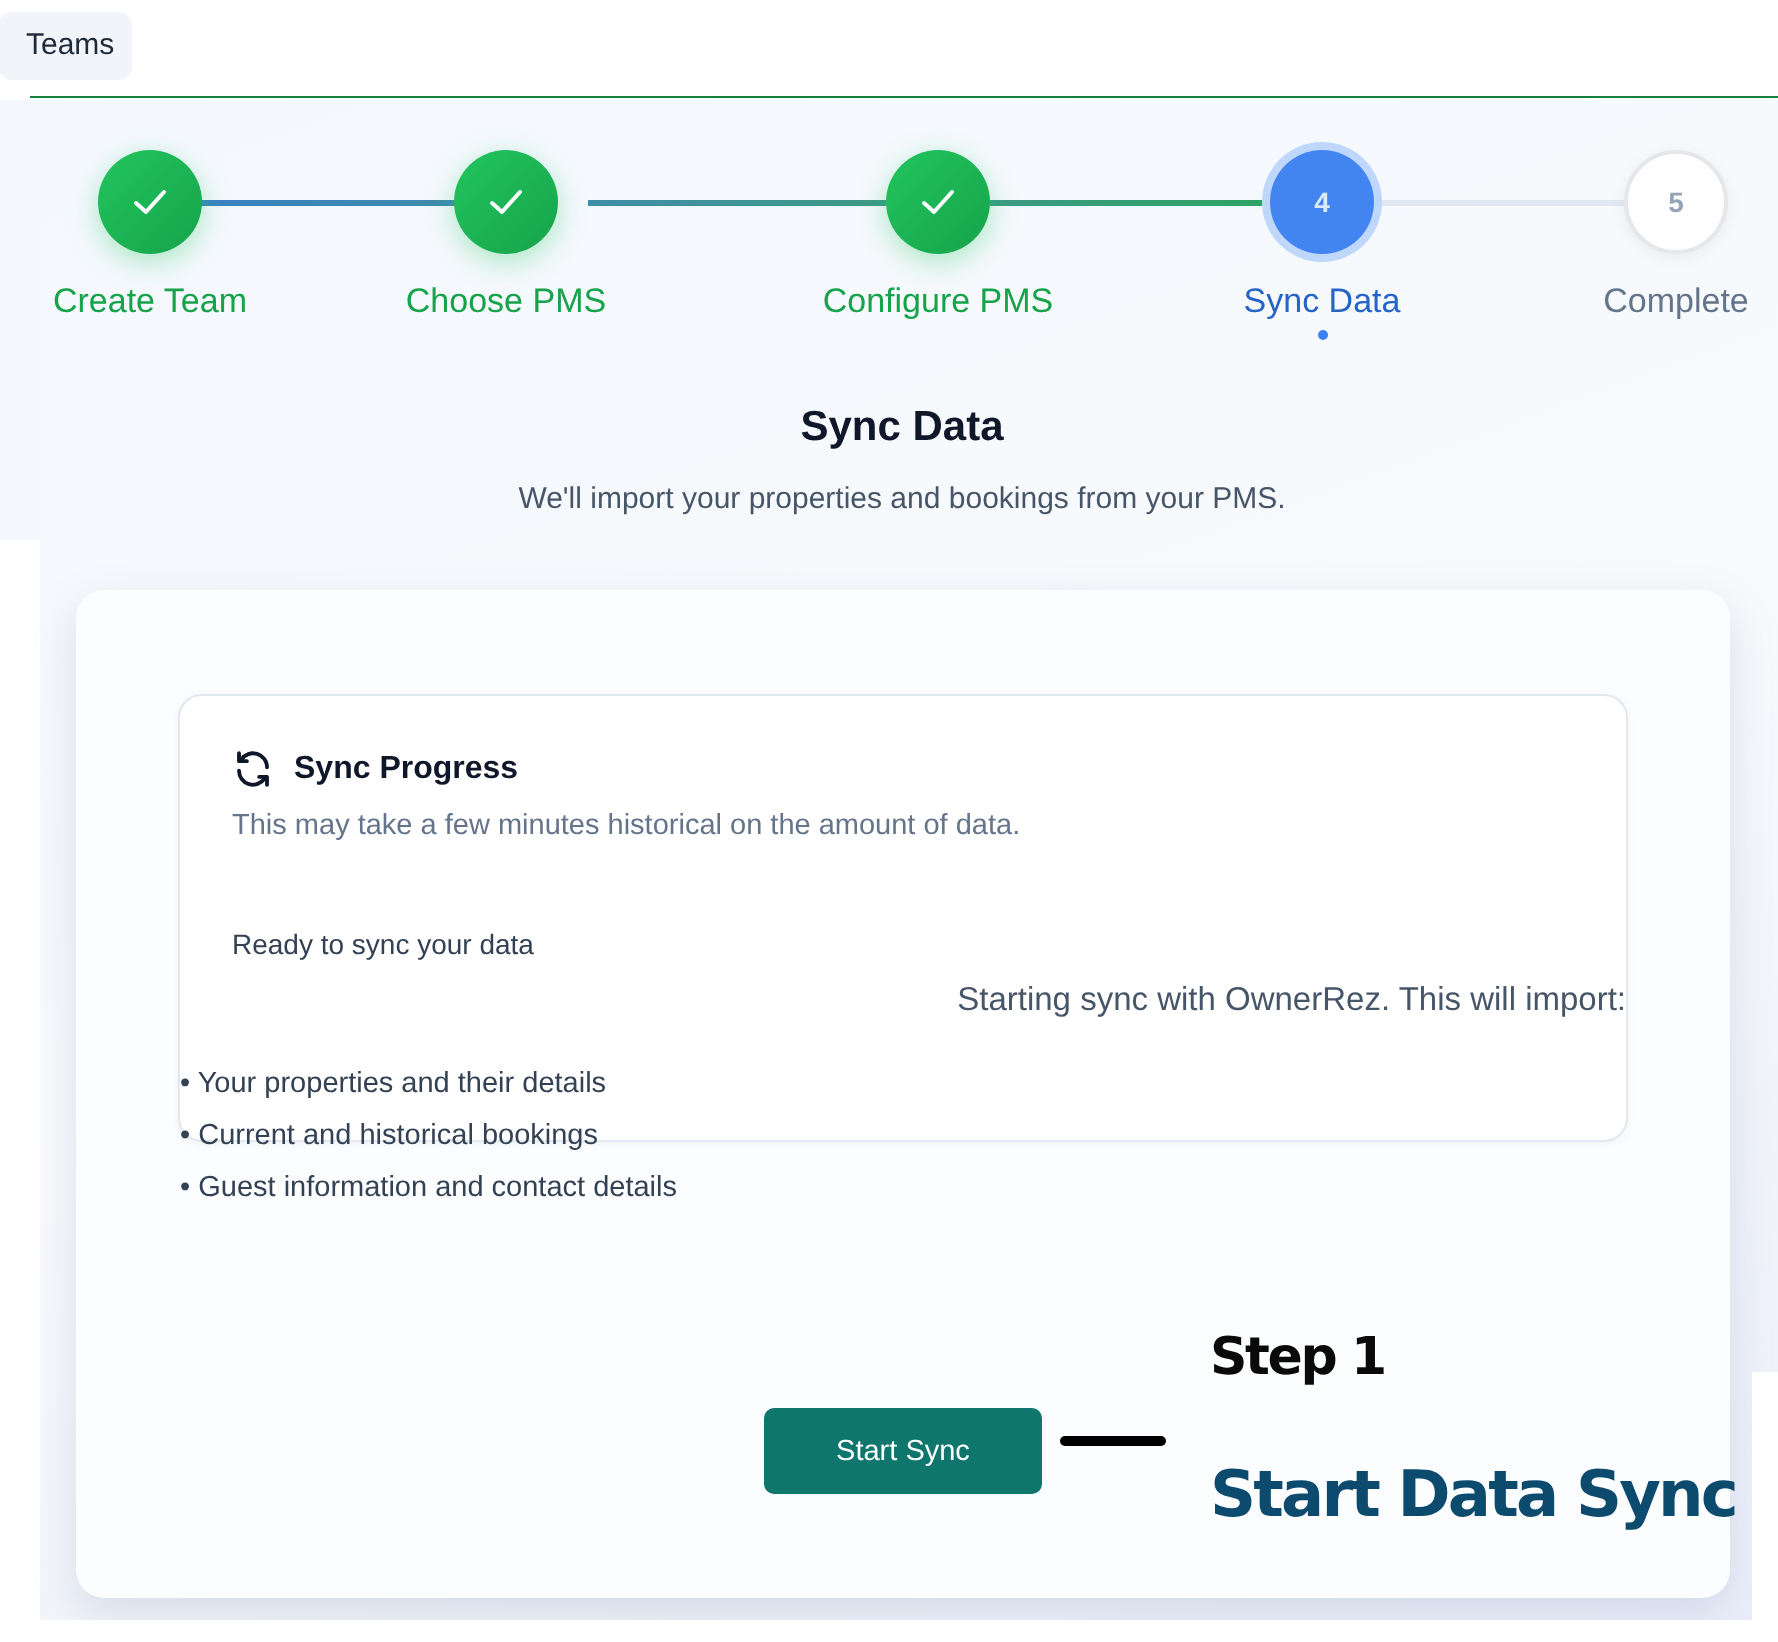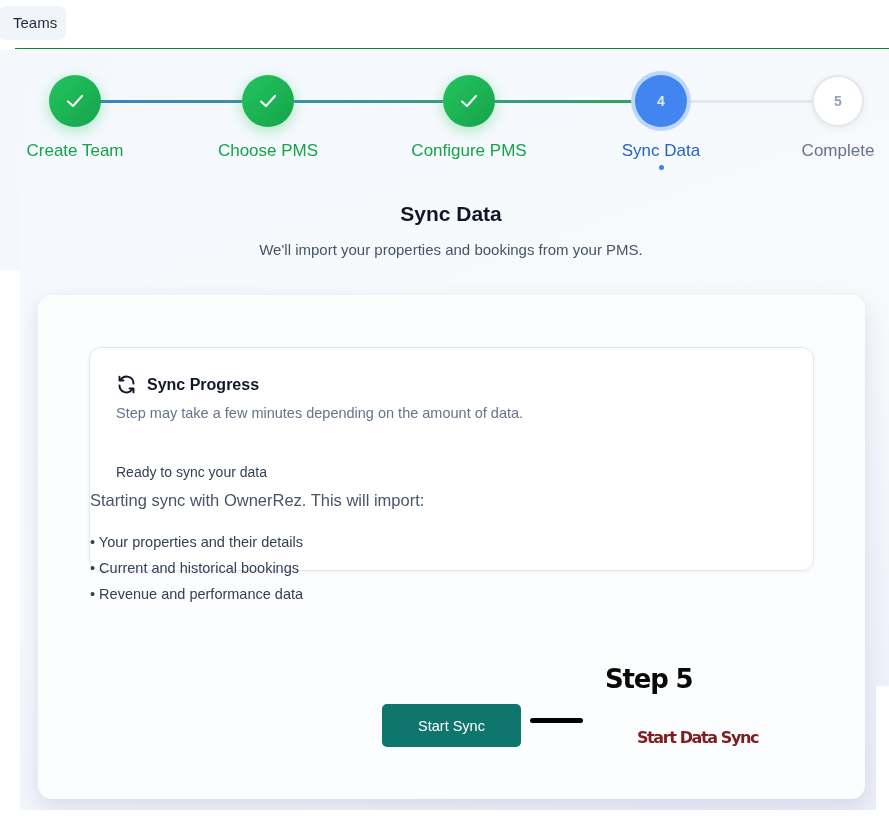--- a/index.html
+++ b/index.html
@@ -35,33 +35,33 @@
   .outer-card { position: absolute; left: 38px; top: 295px; width: 827px; height: 504px; background: #fcfdfe; border-radius: 14px;
     box-shadow: 0 8px 22px rgba(120,130,170,0.22); }
 
   .inner-card { position: absolute; left: 89px; top: 347px; width: 725px; height: 224px; background: #ffffff; border: 1px solid #e2e8f0; border-radius: 12px;
     box-shadow: 0 1px 4px rgba(0,0,0,0.05); }
   .sync-head { position: absolute; left: 26px; top: 26px; display: flex; align-items: center; gap: 10px; }
   .sync-head .icon { width: 21px; height: 21px; }
   .sync-title { font-size: 16px; font-weight: bold; color: #0f172a; }
   .sync-desc { position: absolute; left: 26px; top: 57px; font-size: 14.5px; color: #64748b; }
   .sync-status { position: absolute; left: 26px; top: 116px; font-size: 14px; color: #334155; }
-  .sync-intro { position: absolute; left: 0; width: 723px; top: 143px; text-align: left; font-size: 16.5px; color: #475569; }
+  .sync-intro { position: absolute; left: 0; width: 723px; top: 143px; text-align: right; font-size: 16.5px; color: #475569; }
   .sync-list { position: absolute; left: 0; width: 723px; top: 185px; list-style: none; }
   .sync-list li { font-size: 14.5px; color: #334155; height: 26px; line-height: 18px; }
 
   .start-btn { position: absolute; left: 382px; top: 704px; width: 139px; height: 43px; background: #0f766e; color: #ffffff; border: none; border-radius: 5px;
     font-family: "Liberation Sans", sans-serif; font-size: 14.5px; cursor: pointer; }
 
   .white-patch { position: absolute; left: 876px; top: 686px; width: 13px; height: 124px; background: #ffffff; }
   .bottom-white { position: absolute; left: 0; top: 810px; width: 889px; height: 11px; background: #ffffff; }
 
   .anno-line { position: absolute; left: 530px; top: 718px; width: 53px; height: 5px; background: #000000; border-radius: 3px; }
   .anno-step { position: absolute; left: 605px; top: 664px; font-family: "DejaVu Sans", sans-serif; font-size: 26px; font-weight: bold; color: #0a0a0a; letter-spacing: -1.2px; }
-  .anno-text { position: absolute; left: 605px; top: 728px; font-family: "DejaVu Sans", sans-serif; font-size: 16px; font-weight: bold; color: #7f1d1d; letter-spacing: -1.4px; margin-left: 32px; }
+  .anno-text { position: absolute; left: 605px; top: 728px; font-family: "DejaVu Sans", sans-serif; font-size: 32px; font-weight: bold; color: #0c4a6e; letter-spacing: -1.4px; }
 </style>
 </head>
 <body>
 
 <div class="topbar">
   <div class="teams-chip">Teams</div>
 </div>
 
 <div class="canvas-left"></div>
 <div class="canvas"></div>
@@ -74,21 +74,21 @@
 
   <div class="step" style="left:75px;">
     <div class="circle done">
       <svg width="18" height="14" viewBox="0 0 18 14">
           <path d="M2 7.5 L7 12 L16 2" fill="none" stroke="#ffffff" stroke-width="2" stroke-linecap="round" stroke-linejoin="round"></path>
         </svg>
     </div>
     <div class="step-label done">Create Team</div>
   </div>
 
-  <div class="step" style="left:268px;">
+  <div class="step" style="left:253px;">
     <div class="circle done">
       <svg width="18" height="14" viewBox="0 0 18 14">
           <path d="M2 7.5 L7 12 L16 2" fill="none" stroke="#ffffff" stroke-width="2" stroke-linecap="round" stroke-linejoin="round"></path>
         </svg>
     </div>
     <div class="step-label done">Choose PMS</div>
   </div>
 
   <div class="step" style="left:469px;">
     <div class="circle done">
@@ -123,30 +123,30 @@
 <div class="inner-card">
   <div class="sync-head">
     <svg class="icon" viewBox="0 0 24 24" fill="none" stroke="#0f172a" stroke-width="2.2" stroke-linecap="round" stroke-linejoin="round">
       <path d="M20 11a8 8 0 0 0-14.6-4.5"></path>
       <polyline points="4 3 4 7.5 8.5 7.5"></polyline>
       <path d="M4 13a8 8 0 0 0 14.6 4.5"></path>
       <polyline points="20 21 20 16.5 15.5 16.5"></polyline>
     </svg>
     <span class="sync-title">Sync Progress</span>
   </div>
-  <div class="sync-desc">Step may take a few minutes depending on the amount of data.</div>
+  <div class="sync-desc">This may take a few minutes historical on the amount of data.</div>
   <div class="sync-status">Ready to sync your data</div>
   <div class="sync-intro">Starting sync with OwnerRez. This will import:</div>
   <ul class="sync-list">
     <li>• Your properties and their details</li>
     <li>• Current and historical bookings</li>
-    <li>• Revenue and performance data</li>
+    <li>• Guest information and contact details</li>
   </ul>
 </div>
 
 <button class="start-btn">Start Sync</button>
 
 <div class="white-patch"></div>
 <div class="bottom-white"></div>
 
 <div class="anno-line"></div>
-<div class="anno-step">Step 5</div>
+<div class="anno-step">Step 1</div>
 <div class="anno-text">Start Data Sync</div>
 
 </body></html>

